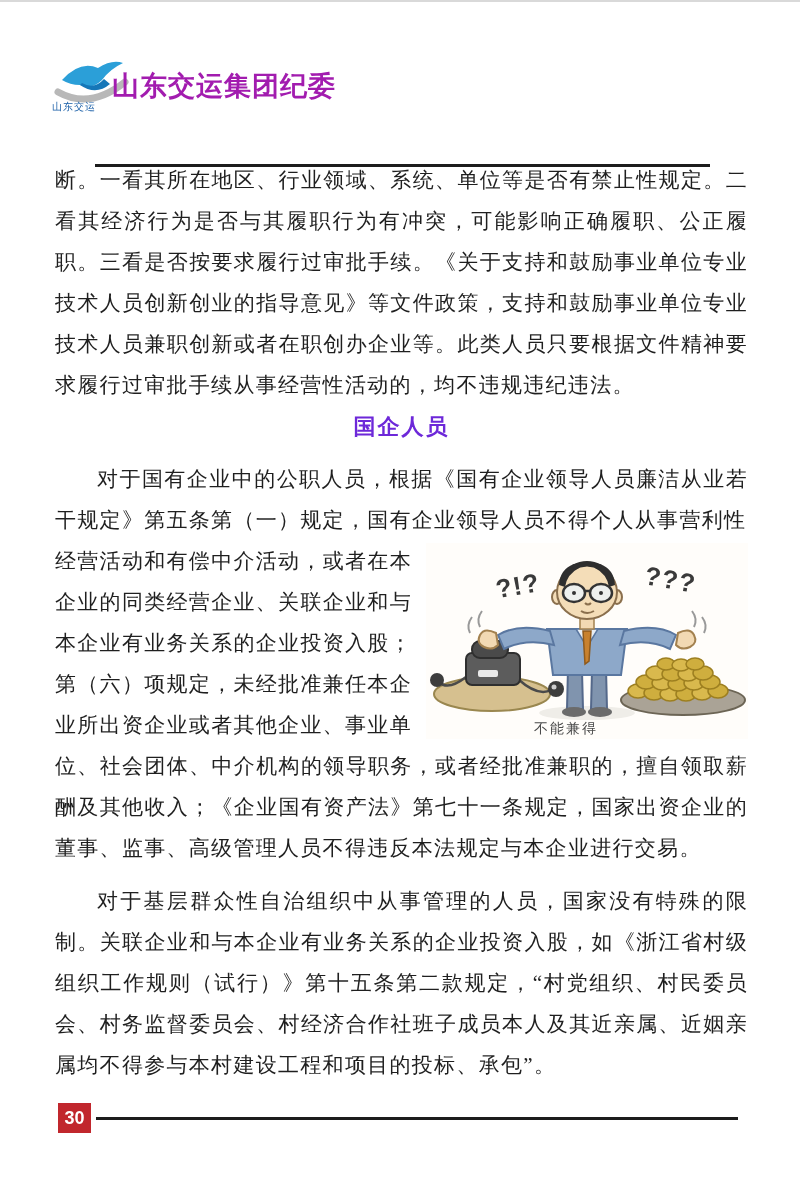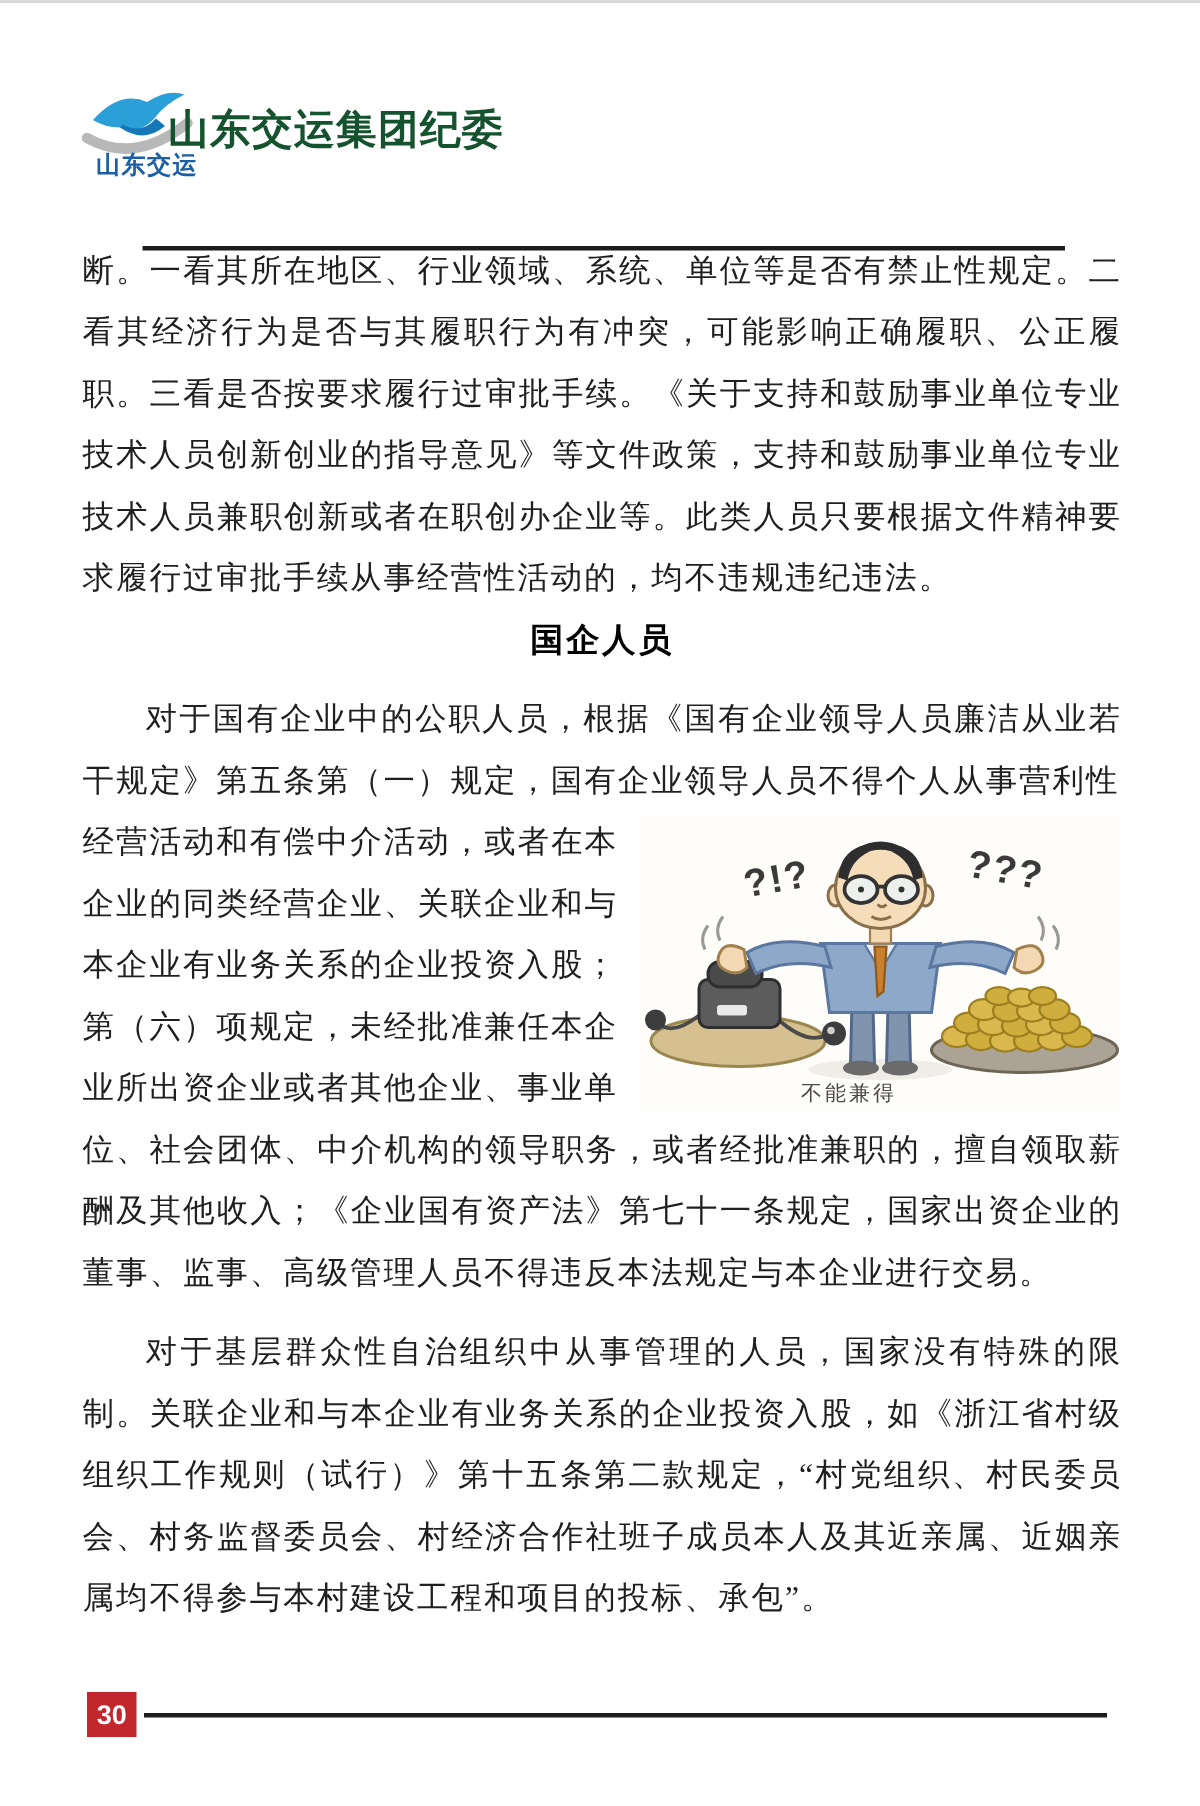--- a/index.html
+++ b/index.html
@@ -11,54 +11,54 @@
     font-family:"Liberation Serif",serif;
     color:#1f1f1f;
   }
   .top-edge-line{position:absolute;top:0;left:0;right:0;height:2px;background:#d9d9d9;}
 
   
   .header{position:absolute;top:52px;left:50px;right:45px;height:64px;}
   .logo{position:absolute;left:2px;top:2px;width:80px;height:62px;}
   .logo-text{
     position:absolute;left:0;top:46px;width:80px;
-    text-align:right;font-family:"Liberation Sans",sans-serif;
-    font-size:16px;font-weight:bold;color:#1a5fa8;letter-spacing:1px;
+    text-align:left;font-family:"Liberation Sans",sans-serif;
+    font-size:10px;font-weight:normal;color:#1a5fa8;letter-spacing:1px;
   }
   .header-title{
     position:absolute;left:62px;top:16px;
     font-family:"Liberation Sans",sans-serif;
-    font-weight:bold;font-size:27px;color:#14532d;letter-spacing:1px;
+    font-weight:bold;font-size:27px;color:#a21caf;letter-spacing:1px;
     white-space:nowrap;
   }
   .header-rule{position:absolute;top:112px;left:45px;right:45px;height:3px;background:#1c1c1c;}
 
   
   .content{
     position:absolute;top:160px;left:55px;width:693px;
     font-size:21px;line-height:41px;letter-spacing:1.3px;
     text-align:justify;
   }
   .para{margin:0;}
   .indent{text-indent:2em;margin-top:12px;}
   .sec-heading{
     margin:0;text-align:center;
     font-family:"Liberation Sans",sans-serif;
-    font-weight:bold;font-size:22px;line-height:41px;color:#000000;
+    font-weight:bold;font-size:22px;line-height:41px;color:#6d28d9;
     letter-spacing:2px;
   }
   .cartoon-wrap{
     float:right;width:322px;height:196px;
     margin:2px 0 4px 14px;
     background:#fffdfa;
   }
   .clear{clear:both;}
 
   
-  .footer{position:absolute;left:0;right:0;top:1126px;height:40px;}
+  .footer{position:absolute;left:0;right:0;top:1101px;height:40px;}
   .page-number{
     position:absolute;left:58px;top:2px;width:33px;height:30px;
     background:#c1272d;color:#ffffff;
     font-family:"Liberation Sans",sans-serif;font-size:18px;font-weight:bold;
     display:flex;align-items:center;justify-content:center;
   }
   .footer-rule{position:absolute;left:96px;right:62px;top:16px;height:3px;background:#1c1c1c;}
 </style>
 </head>
 <body>

